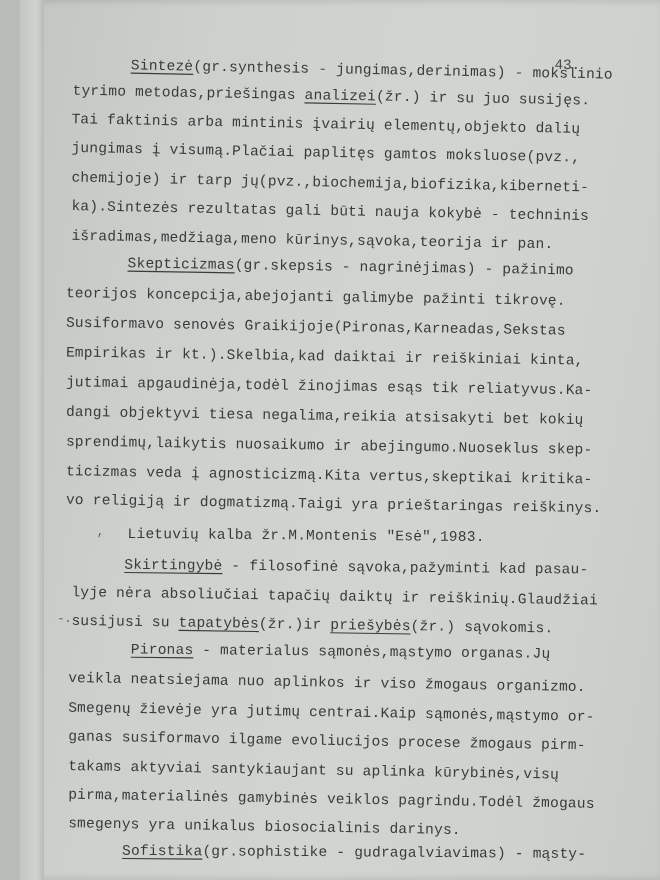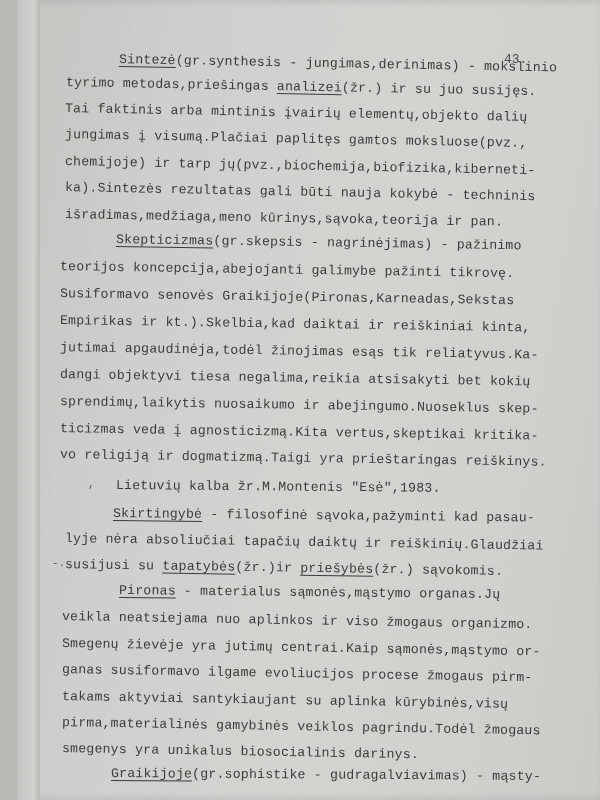--- a/index.html
+++ b/index.html
@@ -83,18 +83,18 @@
     <span class="u">Pironas</span><span> - materialus sąmonės,mąstymo organas.Jų</span>
   </div>
   <div class="line" style="left:44px;top:609px;transform:rotate(1.0deg);">veikla neatsiejama nuo aplinkos ir viso žmogaus organizmo.</div>
   <div class="line" style="left:44px;top:636px;transform:rotate(1.0deg);">Smegenų žievėje yra jutimų centrai.Kaip sąmonės,mąstymo or-</div>
   <div class="line" style="left:44px;top:662px;transform:rotate(1.0deg);">ganas susiformavo ilgame evoliucijos procese žmogaus pirm-</div>
   <div class="line" style="left:44px;top:689px;transform:rotate(1.0deg);">takams aktyviai santykiaujant su aplinka kūrybinės,visų</div>
   <div class="line" style="left:44px;top:715px;transform:rotate(1.0deg);">pirma,materialinės gamybinės veiklos pagrindu.Todėl žmogaus</div>
   <div class="line" style="left:44px;top:741px;transform:rotate(1.0deg);">smegenys yra unikalus biosocialinis darinys.</div>
 
   <div class="line" style="left:93px;top:766px;transform:rotate(0.4deg);">
-    <span class="u">Graikijoje</span><span>(gr.sophistike - gudragalviavimas) - mąsty-</span>
+    <span class="u">Sofistika</span><span>(gr.sophistike - gudragalviavimas) - mąsty-</span>
   </div>
 
   <div class="mark" style="left:70px;top:478px;">,</div>
   <div class="mark" style="left:34px;top:557px;">-.</div>
 </div>
 
 </body></html>

